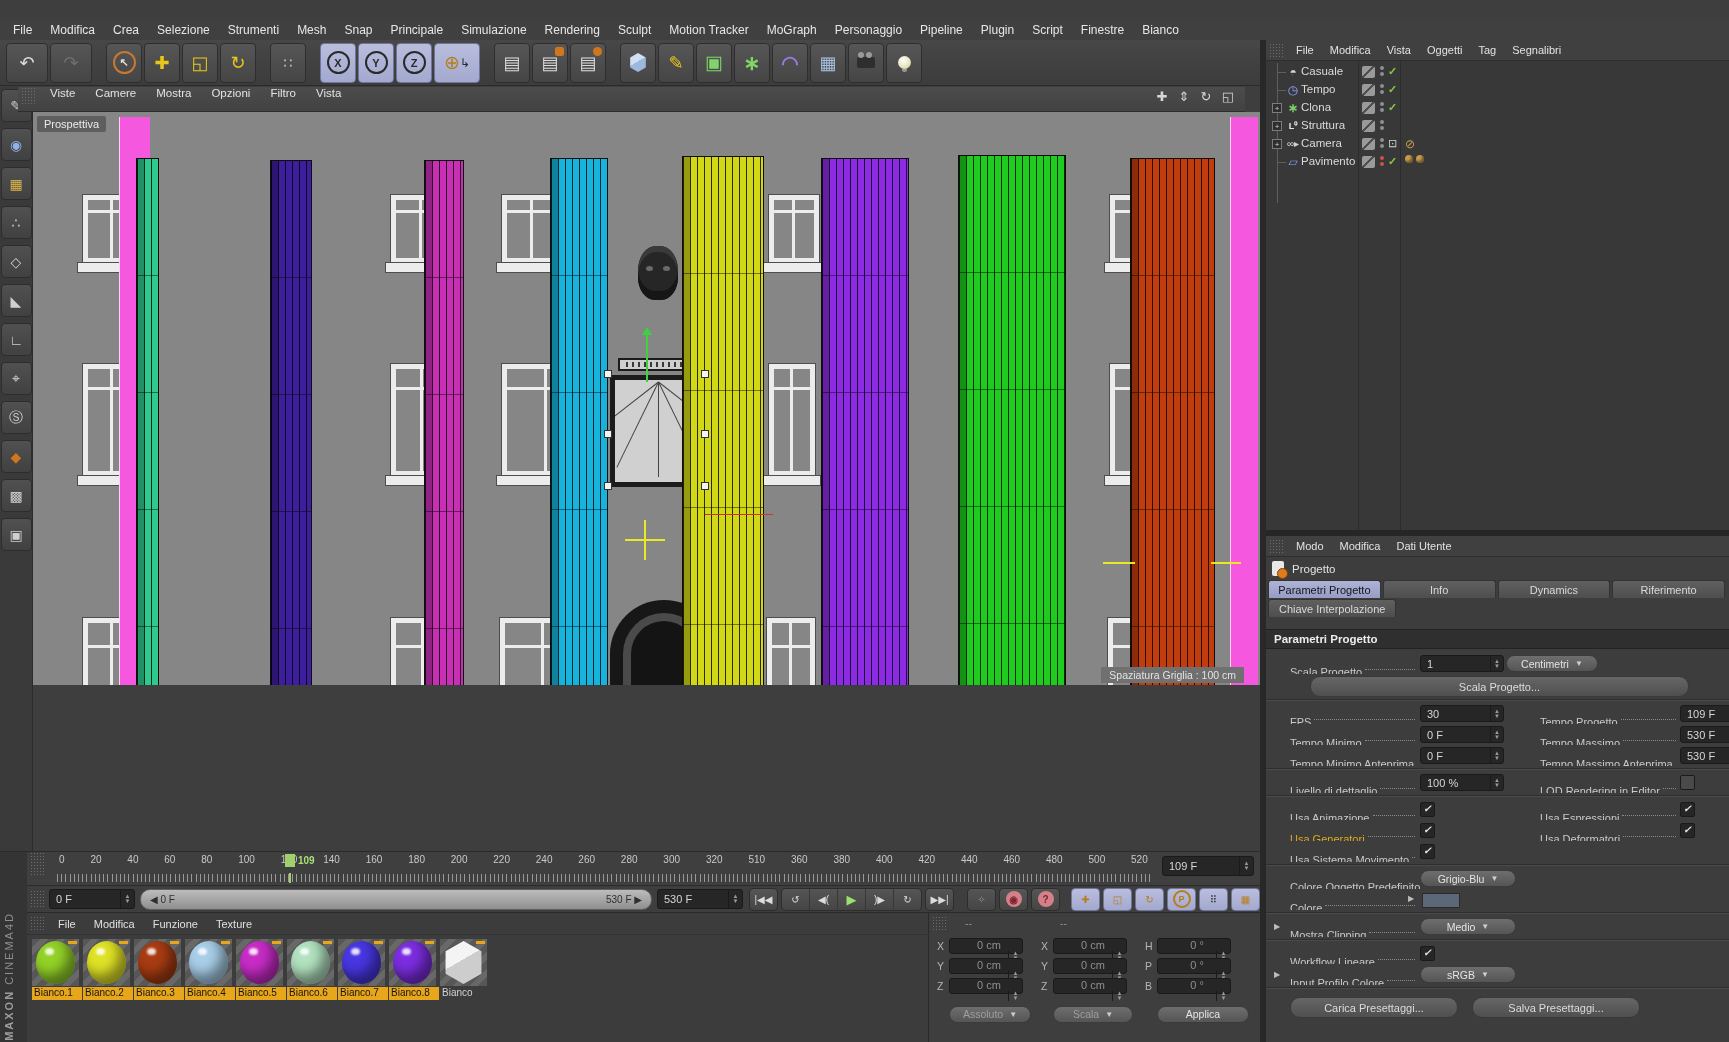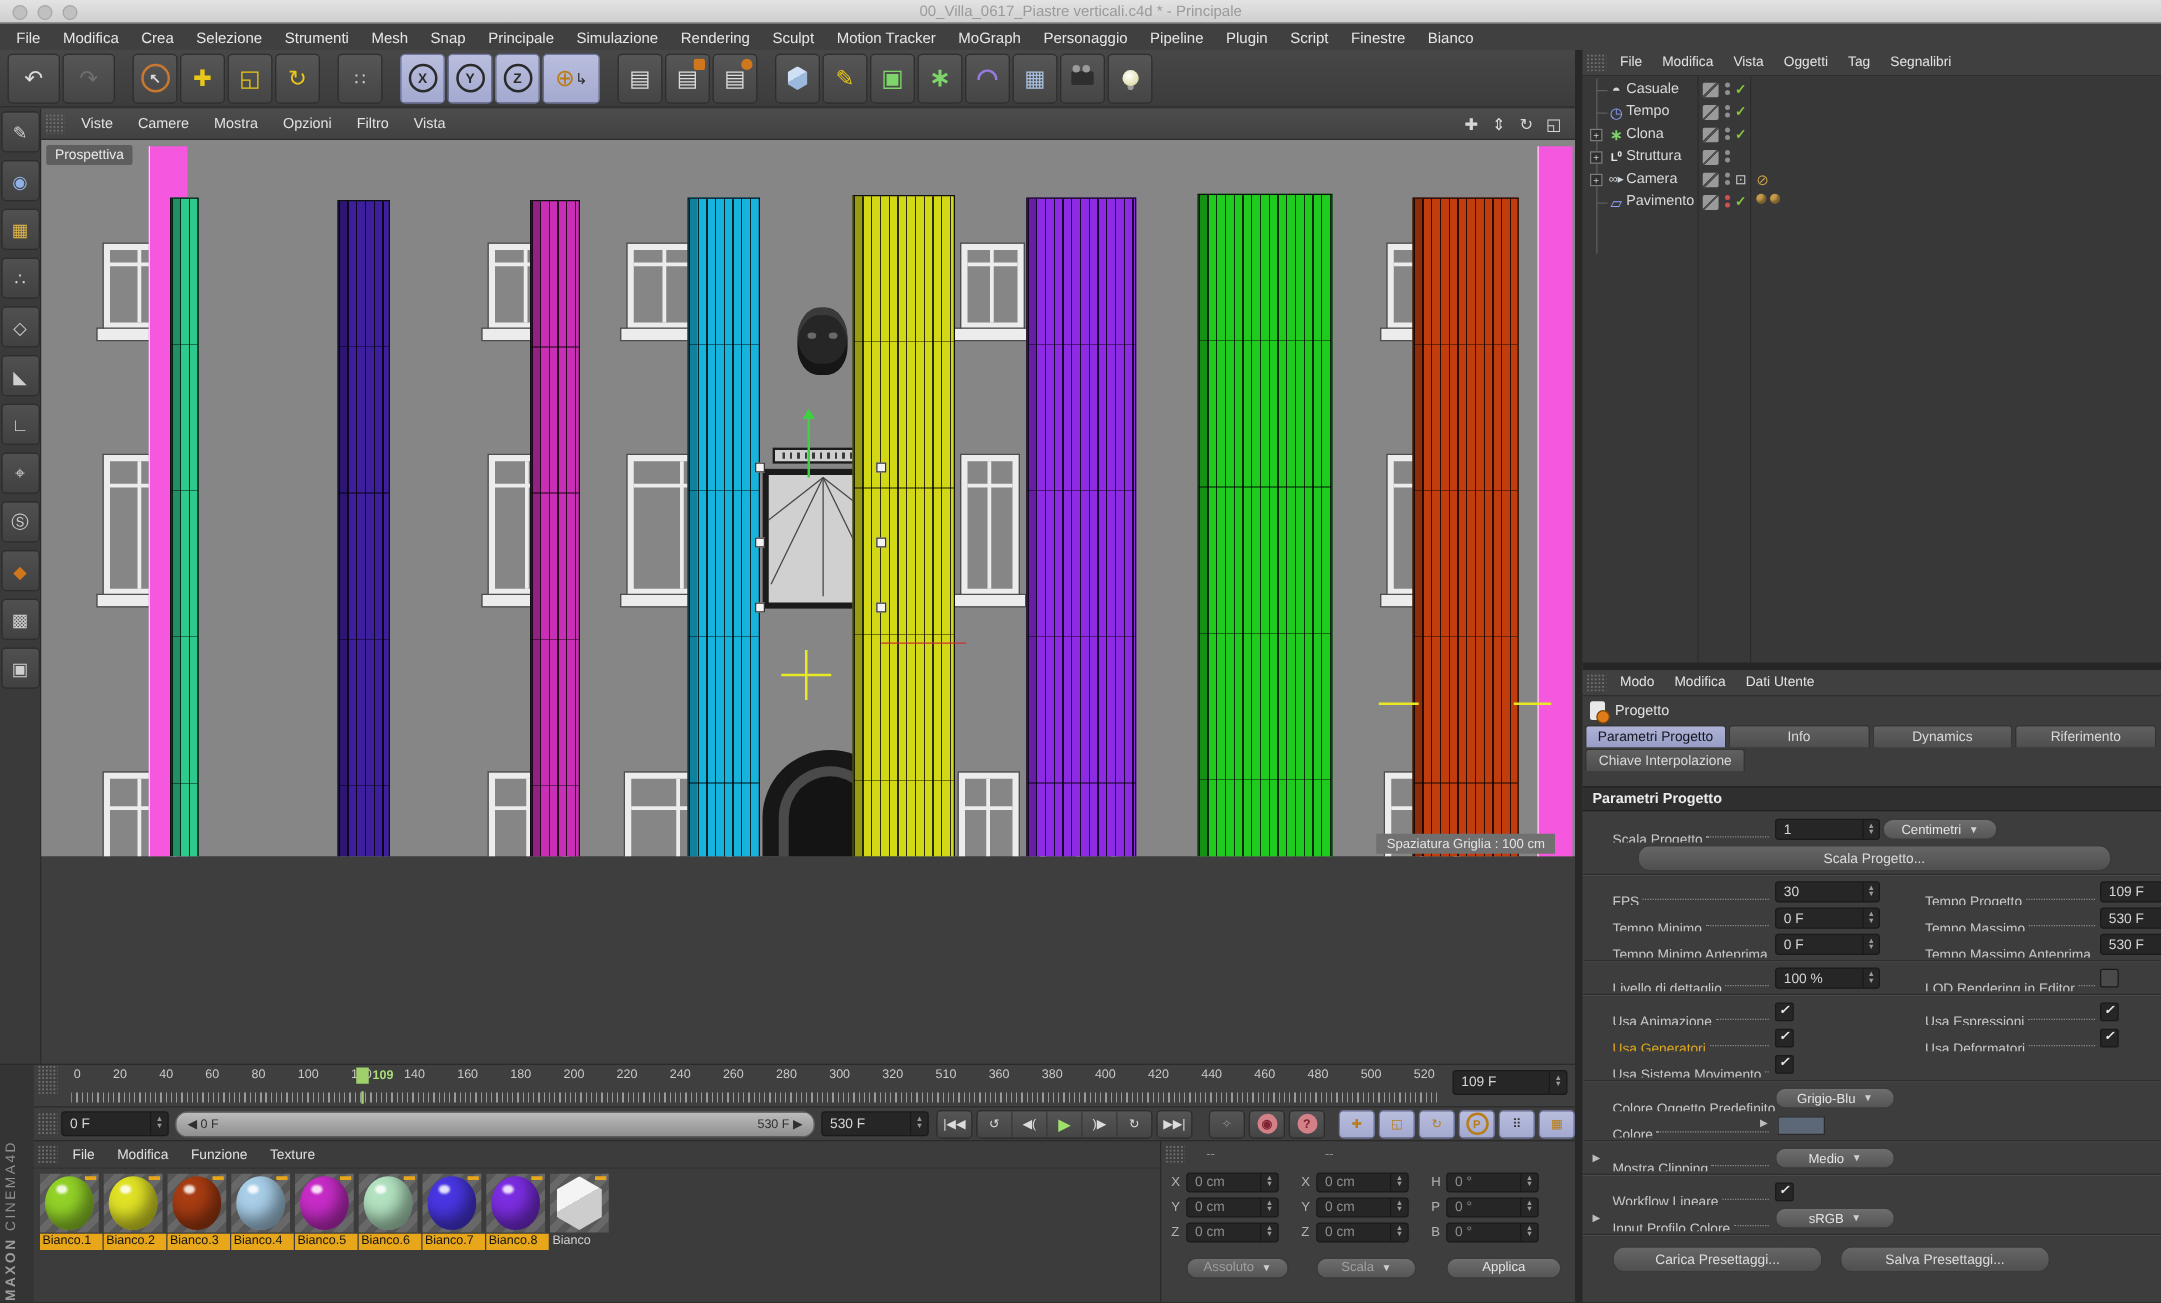--- a/index.html
+++ b/index.html
@@ -27,21 +27,21 @@
   .cam-ico{width:18px;height:11px;background:#2e2e2e;border-radius:2px;position:relative;}
   .cam-ico::before{content:"";position:absolute;top:-5px;left:1px;width:6px;height:6px;border-radius:50%;background:#9a9a9a;box-shadow:8px 0 0 #9a9a9a;}
   .bulb{width:13px;height:13px;border-radius:50%;background:radial-gradient(circle at 40% 35%,#ffffff,#e5e3b8 60%,#bdbb8d);box-shadow:0 7px 0 -4px #9a9a9a;}
   .cube3d{width:17px;height:19px;background:linear-gradient(150deg,#cfe0f5 0 45%,#9db8dd 45%);clip-path:polygon(50% 0,96% 24%,96% 76%,50% 100%,4% 76%,4% 24%);}
 
   
   .leftcol{position:absolute;left:0;top:87px;width:33px;height:764px;background:#3a3a3a;border-right:1px solid #2b2b2b;display:flex;flex-direction:column;align-items:center;padding-top:2px;box-sizing:border-box;}
   .lbtn{width:29px;height:31px;margin-bottom:6px;background:linear-gradient(#505050,#414141);border:1px solid #2d2d2d;border-radius:4px;display:flex;align-items:center;justify-content:center;font-size:14px;color:#cfcfcf;flex:none;}
 
   
-  .vpbar{position:absolute;left:33px;top:87px;width:1227px;height:25px;background:linear-gradient(#4c4c4c,#424242);border-bottom:1px solid #2d2d2d;display:flex;align-items:center;box-sizing:border-box;}
+  .vpbar{position:absolute;left:18px;top:87px;width:1227px;height:25px;background:linear-gradient(#4c4c4c,#424242);border-bottom:1px solid #2d2d2d;display:flex;box-sizing:border-box;}
   .vpbar span.mi{font-size:11.5px;color:#e2e2e2;padding:0 10px;}
   .vp-icons{margin-left:auto;display:flex;margin-right:6px;}
   .vp-icons .vpi{width:22px;height:18px;display:flex;align-items:center;justify-content:center;font-size:13px;color:#d6d6d6;}
 
   .grip{width:16px;height:70%;margin:0 3px;background-image:radial-gradient(#6e6e6e 34%,transparent 36%);background-size:3px 3px;flex:none;}
 
   
   .viewport{position:absolute;left:33px;top:112px;width:1227px;height:573px;background:#868686;overflow:hidden;}
   .vlabel{position:absolute;left:4px;top:4px;z-index:6;background:#5e5e5e;color:#ebebeb;font-size:11px;padding:2px 7px;border-radius:2px;}
   .pinkbar{position:absolute;z-index:2;background:#f557de;border-left:1px solid #ffd2f4;}
@@ -86,21 +86,21 @@
   .ruler{position:relative;flex:1;overflow:hidden;}
   .ticklabels{display:flex;justify-content:space-between;padding:2px 10px 0;font-size:10px;color:#c9c9c9;}
   .tickstrip{position:absolute;left:8px;right:8px;bottom:3px;height:8px;background:repeating-linear-gradient(90deg,#9a9a9a 0 1px,transparent 1px 4.2px);}
   .playhead{position:absolute;left:236px;top:2px;width:10px;height:13px;background:#9fd06c;z-index:2;}
   .playhead-line{position:absolute;left:240px;bottom:2px;width:2px;height:10px;background:#9fd06c;z-index:2;}
   .playhead-label{position:absolute;left:249px;top:3px;font-size:10px;font-weight:bold;color:#a8df78;z-index:2;}
   .framefield{width:92px;margin:4px 6px 4px 4px;flex:none;}
 
   .field{background:#262626;border:1px solid #1a1a1a;border-radius:3px;height:20px;display:flex;align-items:center;font-size:11px;color:#d6d6d6;padding-left:6px;box-sizing:border-box;position:relative;}
   .field .spin{margin-left:auto;width:13px;align-self:stretch;border-left:1px solid #1a1a1a;display:flex;flex-direction:column;align-items:center;justify-content:center;font-size:6px;line-height:5px;color:#9a9a9a;}
-  .field.dim{color:#8f8f8f;}
+  .field.dim{color:#8f8f8f;flex-direction:column;}
 
   
   .transport{position:absolute;left:27px;top:885px;width:1233px;height:27px;background:#3e3e3e;border-top:1px solid #2b2b2b;display:flex;align-items:center;box-sizing:border-box;}
   .range{flex:1;height:19px;margin:0 5px;border-radius:10px;border:1px solid #5f5f5f;background:linear-gradient(#bcbcbc,#8f8f8f);display:flex;align-items:center;font-size:10px;color:#2f2f2f;padding:0 9px;}
   .range .rend{margin-left:auto;}
   .pbtn{width:27px;height:21px;background:linear-gradient(#555,#454545);border:1px solid #2d2d2d;border-radius:4px;display:flex;align-items:center;justify-content:center;font-size:10px;color:#dcdcdc;margin-right:3px;flex:none;}
   .pgrp{display:flex;background:linear-gradient(#555,#454545);border:1px solid #2d2d2d;border-radius:4px;margin-right:3px;flex:none;}
   .pgrp .pbtn{border:none;background:none;border-right:1px solid #383838;border-radius:0;margin:0;}
   .pgrp .pbtn:last-child{border-right:none;}
   .play{color:#9fe06a;font-size:13px;}
@@ -195,26 +195,20 @@
   .bigbtn{height:19px;border-radius:10px;background:linear-gradient(#666,#4f4f4f);border:1px solid #3a3a3a;display:flex;align-items:center;justify-content:center;font-size:11px;color:#dcdcdc;}
   .scalebtn{margin:2px 40px 0 44px;}
   .presets{display:flex;padding:6px 0 0 24px;}
   .presets .bigbtn{width:166px;margin-right:14px;}
 </style>
 </head>
 <body>
 
 <div class="app">
 
-  <div class="titlebar">
-    <span class="tl" style="left:10px"></span>
-    <span class="tl" style="left:30px"></span>
-    <span class="tl" style="left:50px"></span>
-    <div class="title-text">00_Villa_0617_Piastre verticali.c4d * - Principale</div>
-  </div>
 
   <div class="menubar">
 
   <span>File</span>
       <span>Modifica</span>
       <span>Crea</span>
       <span>Selezione</span>
       <span>Strumenti</span>
       <span>Mesh</span>
       <span>Snap</span>

